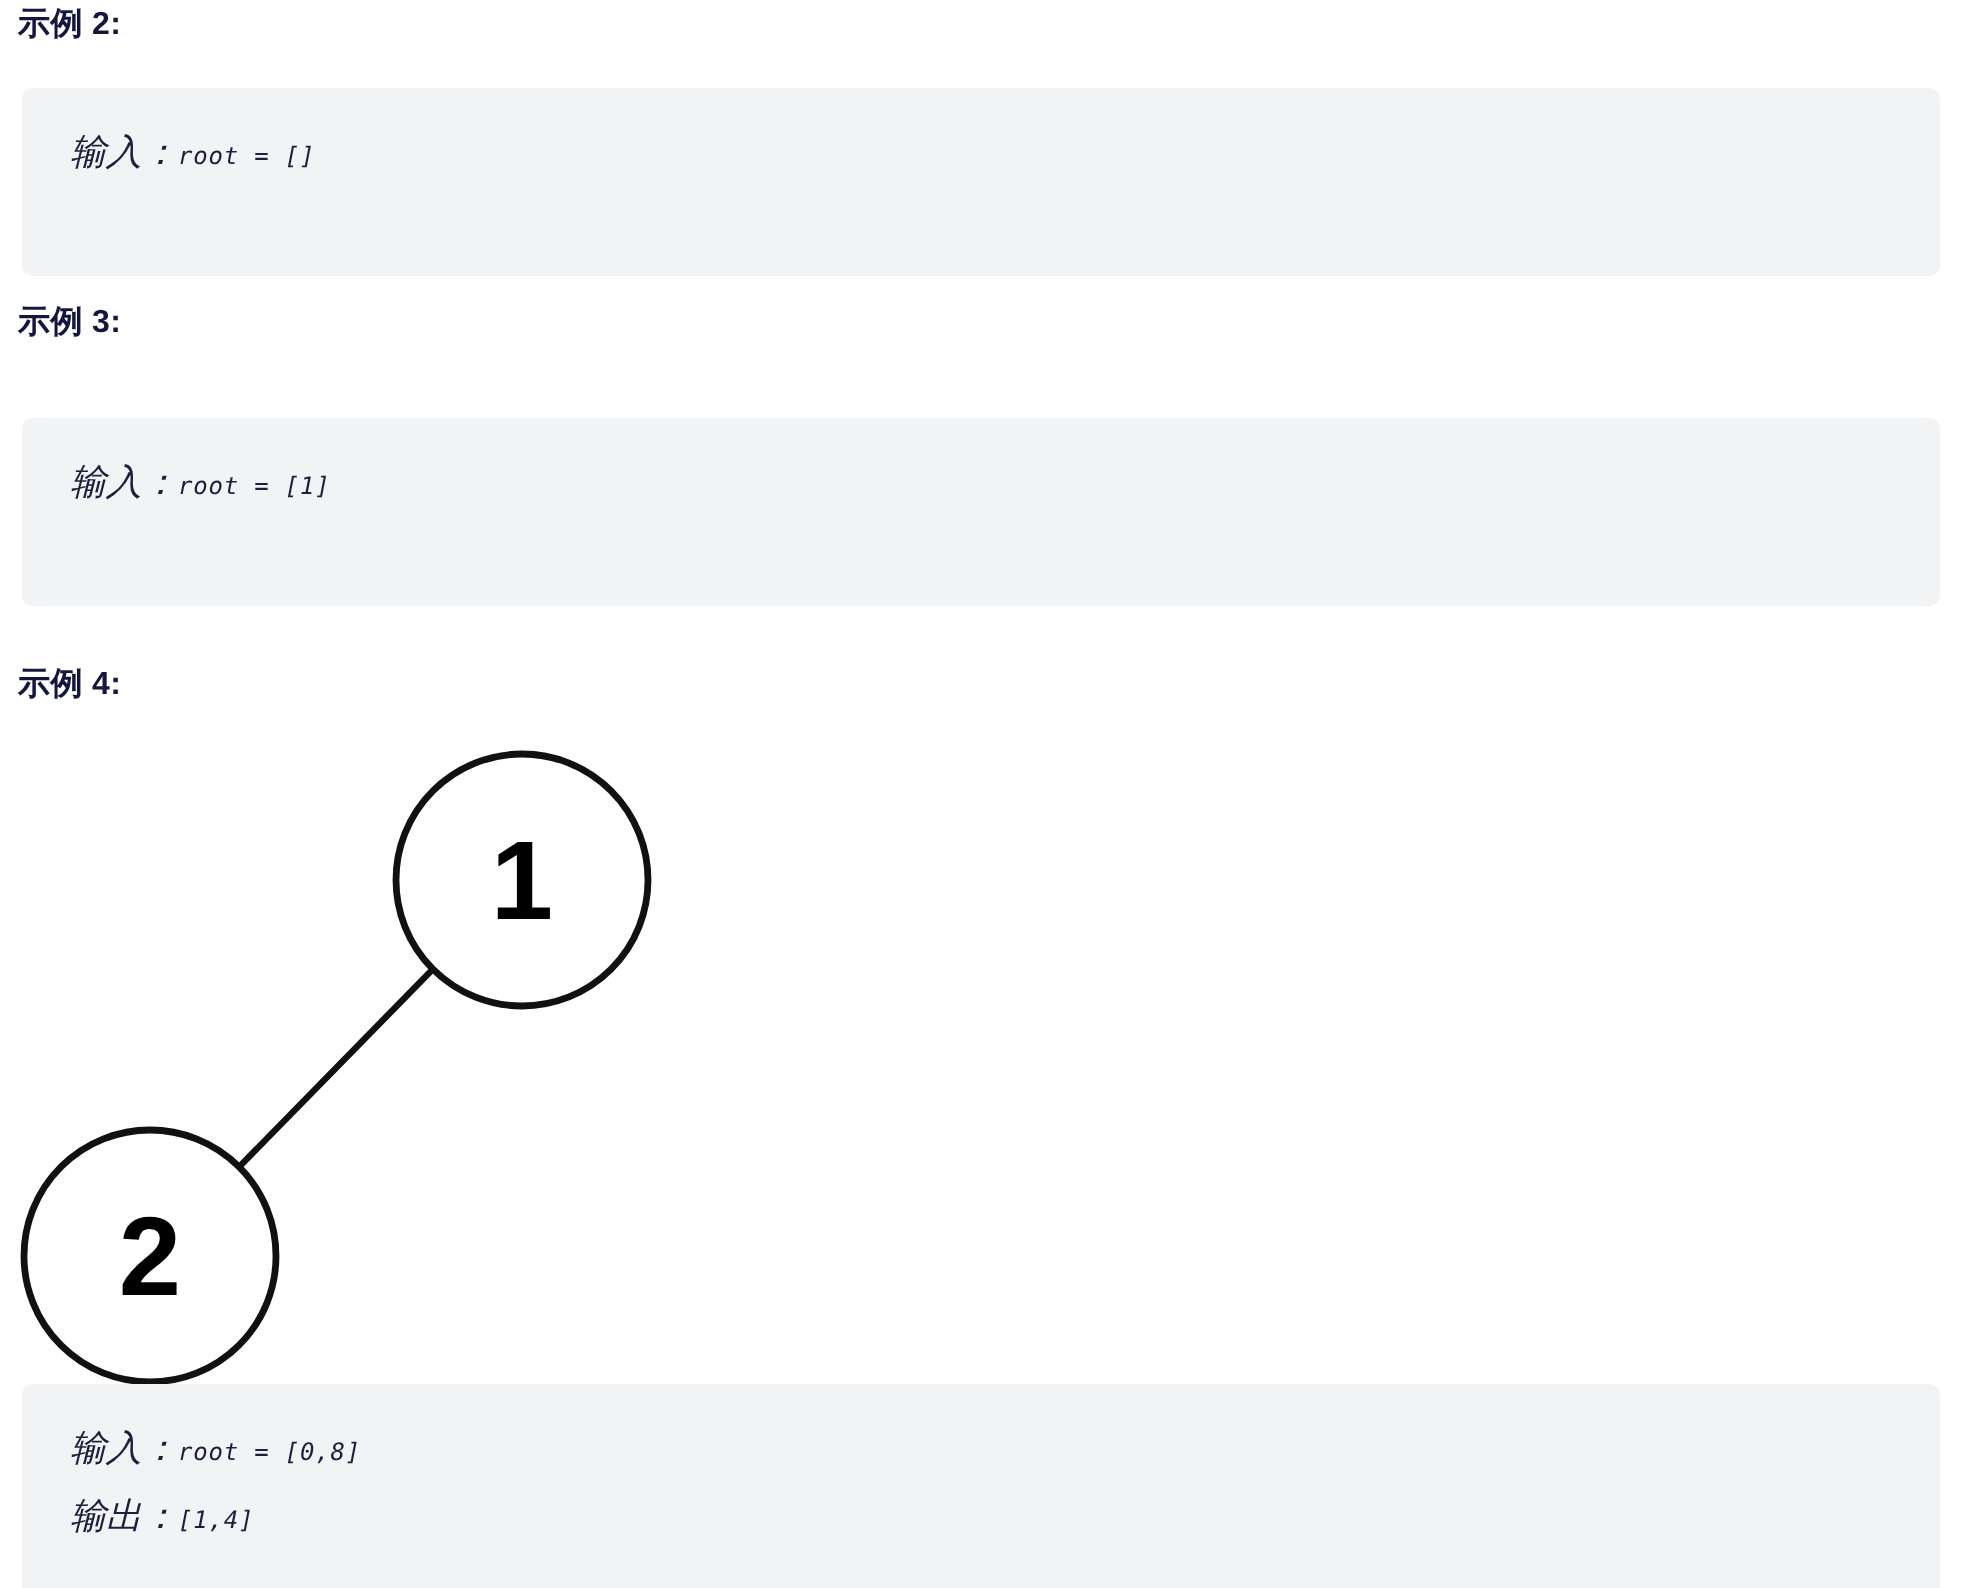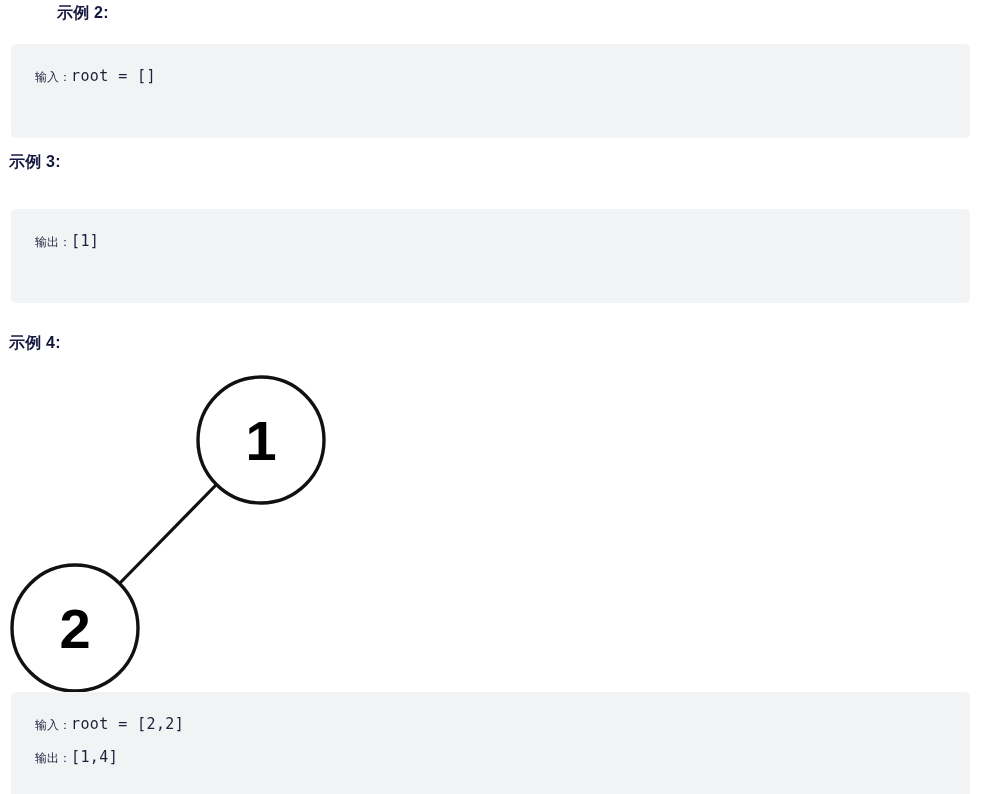--- a/index.html
+++ b/index.html
@@ -29,21 +29,21 @@
     position: absolute;
     left: 9px;
     font-family: "Liberation Sans", sans-serif;
     font-weight: bold;
     font-size: 16px;
     line-height: 20px;
     color: #14173d;
     letter-spacing: 0.2px;
     white-space: nowrap;
   }
-  .heading-2 { top: 3px; margin-left: 48px; }
+  .heading-2 { top: 3px; }
   .heading-3 { top: 152px; }
   .heading-4 { top: 333px; }
 
   
   .code-block {
     position: absolute;
     left: 11px;
     width: 959px;
     box-sizing: border-box;
     background: #f2f3f5;
@@ -55,26 +55,28 @@
   .block-4 { top: 692px; height: 102px; border-radius: 5px 5px 0 0; }
 
   .code-line {
     font-size: 15px;
     line-height: 32px;
     color: #1e1f3d;
     white-space: pre;
   }
   .cn {
     font-family: "Liberation Serif", "DejaVu Serif", serif;
-    font-size: 12px;
+    font-size: 18px;
+    font-style: italic;
   }
   .mono {
     font-family: "DejaVu Sans Mono", "Liberation Mono", monospace;
-    font-size: 15px;
+    font-size: 12px;
     letter-spacing: 0.4px;
+    font-style: italic;
   }
 
   
   .tree-diagram {
     position: absolute;
     left: 0px;
     top: 360px;
     width: 400px;
     height: 340px;
   }
@@ -95,33 +97,33 @@
 
   <div class="example-heading heading-2">示例 2:</div>
 
   <div class="code-block block-2">
     <div class="code-line"><span class="cn">输入：</span><span class="mono">root = []</span></div>
   </div>
 
   <div class="example-heading heading-3">示例 3:</div>
 
   <div class="code-block block-3">
-    <div class="code-line"><span class="cn">输出：</span><span class="mono">[1]</span></div>
+    <div class="code-line"><span class="cn">输入：</span><span class="mono">root = [1]</span></div>
   </div>
 
   <div class="example-heading heading-4">示例 4:</div>
 
   <div class="tree-diagram">
     <svg width="400" height="340" viewBox="0 0 400 340" xmlns="http://www.w3.org/2000/svg">
       <line x1="216" y1="125" x2="120" y2="223" stroke="#111111" stroke-width="3.2" stroke-linecap="round"></line>
       <circle cx="261" cy="80" r="63" fill="#ffffff" stroke="#111111" stroke-width="3.4"></circle>
       <text class="node-label" x="261" y="80" text-anchor="middle" dominant-baseline="central">1</text>
       <circle cx="75" cy="268" r="63" fill="#ffffff" stroke="#111111" stroke-width="3.4"></circle>
       <text class="node-label" x="75" y="268" text-anchor="middle" dominant-baseline="central">2</text>
     </svg>
   </div>
 
   <div class="code-block block-4">
-    <div class="code-line"><span class="cn">输入：</span><span class="mono">root = [2,2]</span></div>
+    <div class="code-line"><span class="cn">输入：</span><span class="mono">root = [0,8]</span></div>
     <div class="code-line"><span class="cn">输出：</span><span class="mono">[1,4]</span></div>
   </div>
 
 </div>
 
 </body></html>

